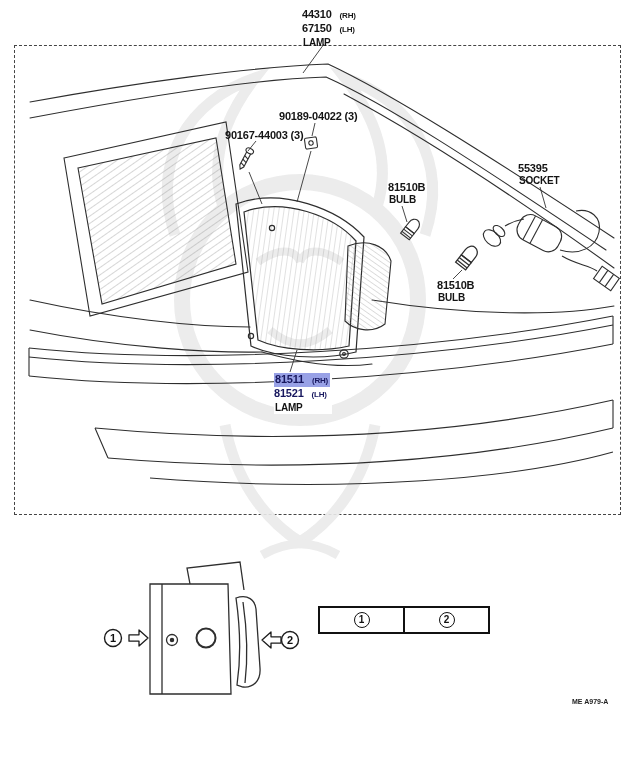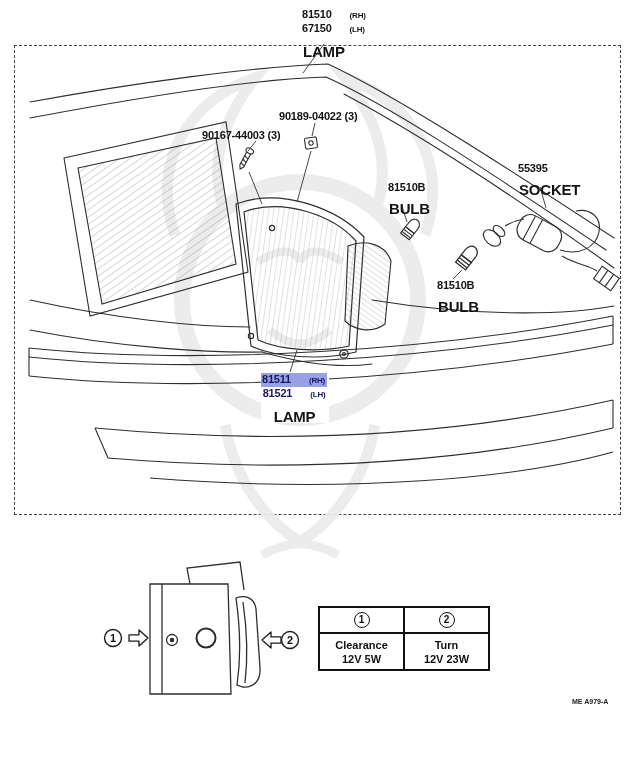--- a/index.html
+++ b/index.html
@@ -23,22 +23,22 @@
 
   .plabel {
     position: absolute;
     font-size: 11px;
     font-weight: 700;
     color: #141414;
     white-space: nowrap;
     line-height: 12px;
     letter-spacing: -0.2px;
   }
-  .suffix { font-size: 8px; margin-left: 18px; font-weight: 700; }
-  .pname  { font-size: 15px; margin-top: 10px; margin-left: 1px; }
+  .suffix { font-size: 8px; margin-left: 8px; font-weight: 700; }
+  .pname  { font-size: 10px; margin-top: 1px; margin-left: 1px; }
   .navy   { color: #17175e; }
   .hl     { background: #98a1e6; padding: 0 2px 0 1px; display: inline-block; }
   .lens-label { background: #ffffff; padding-right: 2px; }
 
   .legend-wrap { position: absolute; left: 318px; top: 606px; }
   table.legend { border-collapse: collapse; background: #fff; }
   table.legend th, table.legend td {
     border: 2px solid #111;
     width: 85px;
     text-align: center;
@@ -210,63 +210,53 @@
     <circle cx="113" cy="638" r="8.5" fill="none" stroke="#1c1c1c" stroke-width="1.4"></circle>
     <text x="113" y="642" text-anchor="middle" font-size="11" font-weight="bold" fill="#111">1</text>
   </g>
   <g>
     <circle cx="290" cy="640" r="8.5" fill="none" stroke="#1c1c1c" stroke-width="1.4"></circle>
     <text x="290" y="644" text-anchor="middle" font-size="11" font-weight="bold" fill="#111">2</text>
   </g>
 </svg>
 
 <div class="plabel" style="left:302px; top:8px;">
-  <div><span>81510</span><span class="suffix">(RH)</span></div>
+  <div><span>44310</span><span class="suffix">(RH)</span></div>
   <div><span>67150</span><span class="suffix">(LH)</span></div>
   <div class="pname">LAMP</div>
 </div>
 
 <div class="plabel" style="left:279px; top:110px;">90189-04022 (3)</div>
-<div class="plabel" style="left:202px; top:129px;">90167-44003 (3)</div>
+<div class="plabel" style="left:225px; top:129px;">90167-44003 (3)</div>
 
 <div class="plabel" style="left:388px; top:181px;">
   <div>81510B</div>
   <div class="pname">BULB</div>
 </div>
 
 <div class="plabel" style="left:518px; top:162px;">
   <div>55395</div>
   <div class="pname">SOCKET</div>
 </div>
 
 <div class="plabel" style="left:437px; top:279px;">
   <div>81510B</div>
   <div class="pname">BULB</div>
 </div>
 
-<div class="plabel lens-label" style="left:261px; top:373px;text-align:center;">
+<div class="plabel lens-label" style="left:274px; top:373px;">
   <div><span class="hl"><span class="navy">81511</span><span class="suffix navy">(RH)</span></span></div>
   <div><span class="navy">81521</span><span class="suffix navy">(LH)</span></div>
   <div class="pname">LAMP</div>
 </div>
 
 <div class="legend-wrap">
   <table class="legend">
     <tbody>
         <tr>
       <th><span class="circ">1</span></th>
       <th><span class="circ">2</span></th>
     </tr>
-    <tr>
-      <td>
-        <div>Clearance</div>
-        <div>12V 5W</div>
-      </td>
-      <td>
-        <div>Turn</div>
-        <div>12V 23W</div>
-      </td>
-    </tr>
   </tbody>
     </table>
 </div>
 
 <div class="footer">ME A979-A</div>
 
 </body></html>

